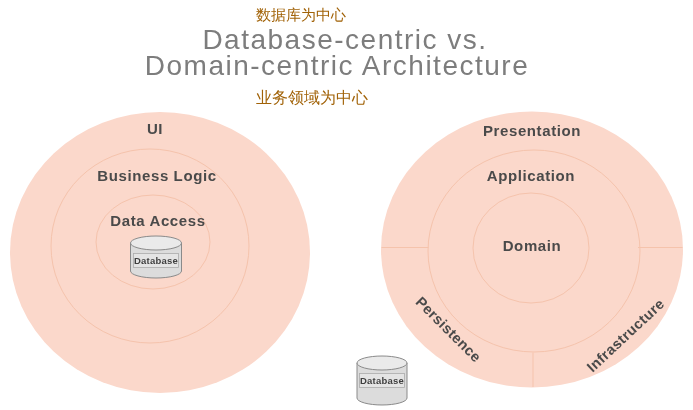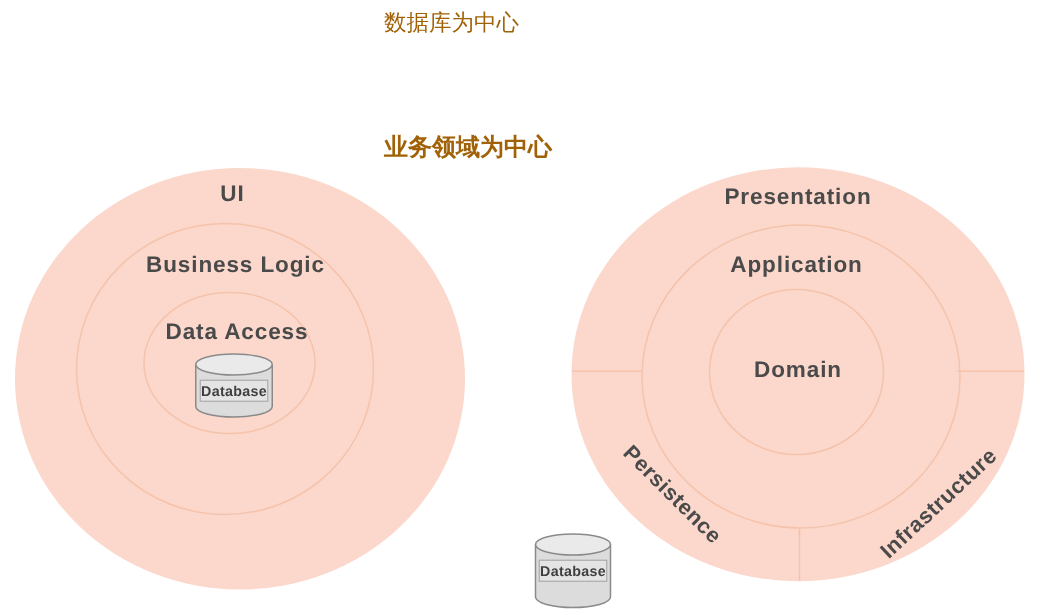--- a/index.html
+++ b/index.html
@@ -10,21 +10,21 @@
     overflow:hidden;
     font-family:"Liberation Sans","DejaVu Sans",sans-serif;
   }
   .annot{
     position:absolute;
     transform:translateX(-50%);
     color:#a16207;
     white-space:nowrap;
   }
   .annot-top{top:6px;left:301px;font-size:15px;}
-  .annot-bottom{top:88px;left:312px;font-size:16px;font-weight:bold;}
+  .annot-bottom{top:88px;left:312px;font-size:16px;}
   .title-block{
     position:absolute;
     top:27px;left:95px;width:500px;
     text-align:center;
     color:#7d7d7d;
     font-size:28px;
     line-height:26px;
     letter-spacing:1.5px;
     font-weight:400;
     white-space:nowrap;
@@ -39,20 +39,24 @@
   .sector-label{font-size:14.5px;letter-spacing:0.4px;}
   .db-label{font-size:9.5px;letter-spacing:0.2px;fill:#3f3f3f;}
 </style>
 </head>
 <body>
 
 <div id="canvas">
 
   <div class="annot annot-top">数据库为中心</div>
 
+  <div class="title-block">
+    <div class="title-line1">Database-centric vs.</div>
+    <div class="title-line2">Domain-centric Architecture</div>
+  </div>
 
   <div class="annot annot-bottom">业务领域为中心</div>
 
   <svg width="693" height="410" viewBox="0 0 693 410" style="position:absolute;left:0;top:0;">
 
     <g>
       <ellipse cx="160" cy="252.5" rx="150" ry="140.5" fill="#fbd8cb"></ellipse>
       <ellipse cx="150" cy="246" rx="99" ry="97" fill="none" stroke="#f5c3ac" stroke-width="1"></ellipse>
       <ellipse cx="153" cy="242" rx="57" ry="47" fill="none" stroke="#f5c3ac" stroke-width="1"></ellipse>
 

